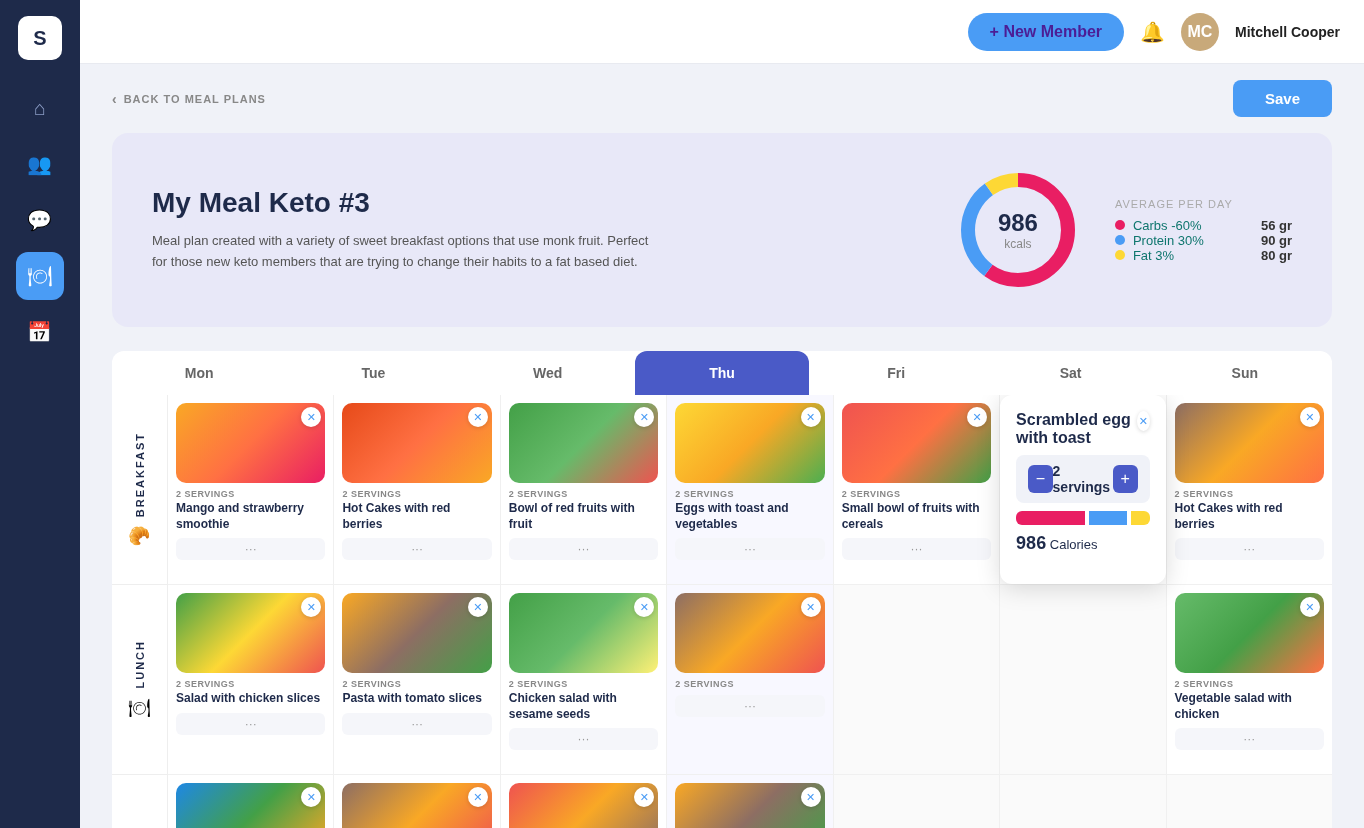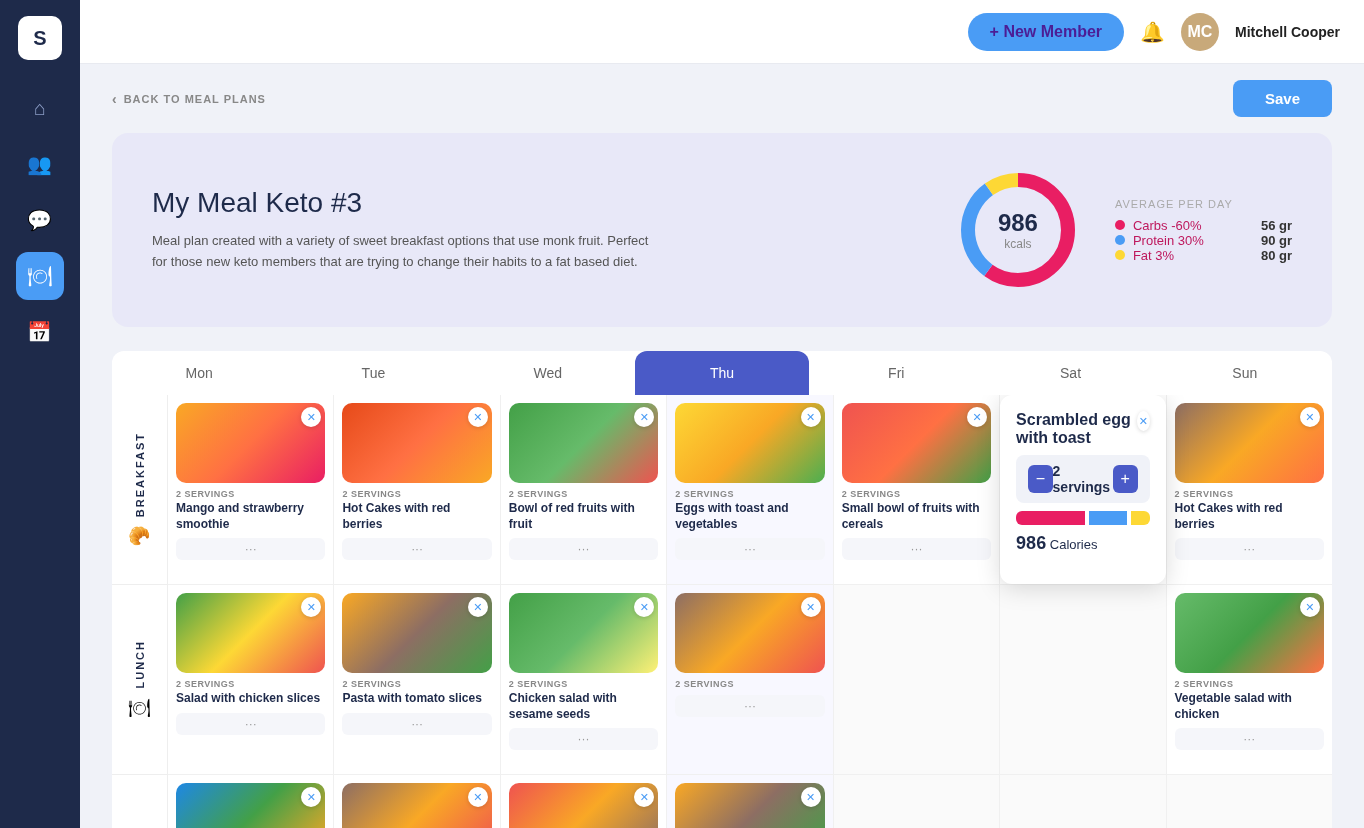--- a/index.html
+++ b/index.html
@@ -114,55 +114,55 @@
     .hero-card {
       margin: 0 32px 24px 32px;
       background: #e8e8f8;
       border-radius: 16px;
       display: flex;
       align-items: center;
       padding: 32px 40px;
       gap: 40px;
     }
     .hero-text { flex: 1; }
-    .hero-title { font-size: 28px; font-weight: 400; color: #1e2a4a; margin-bottom: 12px; }
+    .hero-title { font-size: 28px; font-weight: 700; color: #1e2a4a; margin-bottom: 12px; }
     .hero-desc { font-size: 13px; color: #555; line-height: 1.6; max-width: 500px; }
 
     
     .hero-chart {
       display: flex; align-items: center; gap: 32px;
     }
     .donut-wrap {
       position: relative; width: 130px; height: 130px;
     }
     .donut-wrap svg { width: 130px; height: 130px; }
     .donut-center {
       position: absolute; top: 50%; left: 50%; transform: translate(-50%, -50%);
       text-align: center;
     }
     .donut-kcal { font-size: 24px; font-weight: 700; color: #1e2a4a; }
     .donut-label { font-size: 12px; color: #888; }
     .legend-row { display: flex; align-items: center; gap: 8px; font-size: 13px; }
     .legend-dot { width: 10px; height: 10px; border-radius: 50%; flex-shrink: 0; }
-    .legend-name { color: #be185d; font-weight: 500; min-width: 120px; }
+    .legend-name { color: #0f766e; font-weight: 500; min-width: 120px; }
     .legend-val { color: #333; font-weight: 600; }
     .avg-label { font-size: 11px; color: #aaa; letter-spacing: 1px; text-transform: uppercase; margin-bottom: 8px; }
 
     
     .day-tabs {
       display: flex;
       margin: 0 32px 0 32px;
       background: #fff;
       border-radius: 12px 12px 0 0;
     }
     .day-tab {
       flex: 1;
       text-align: center;
       padding: 14px 0;
-      font-size: 14px; font-weight: 400;
+      font-size: 14px; font-weight: 700;
       color: #666;
       cursor: pointer;
       border-radius: 12px 12px 0 0;
     }
     .day-tab.active {
       background: #4a5ac7;
       color: #fff;
     }
 
     

